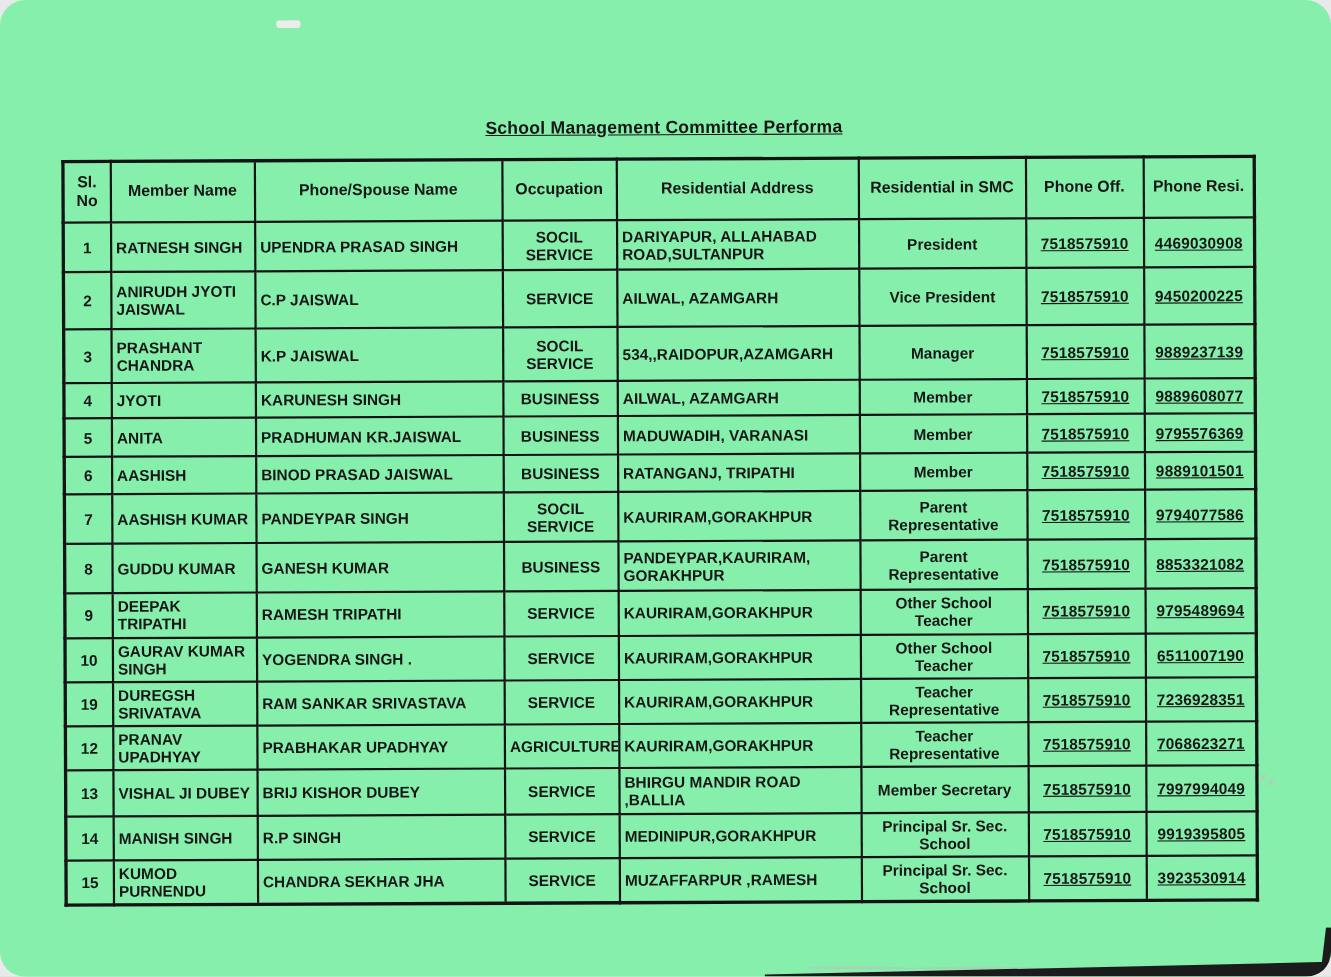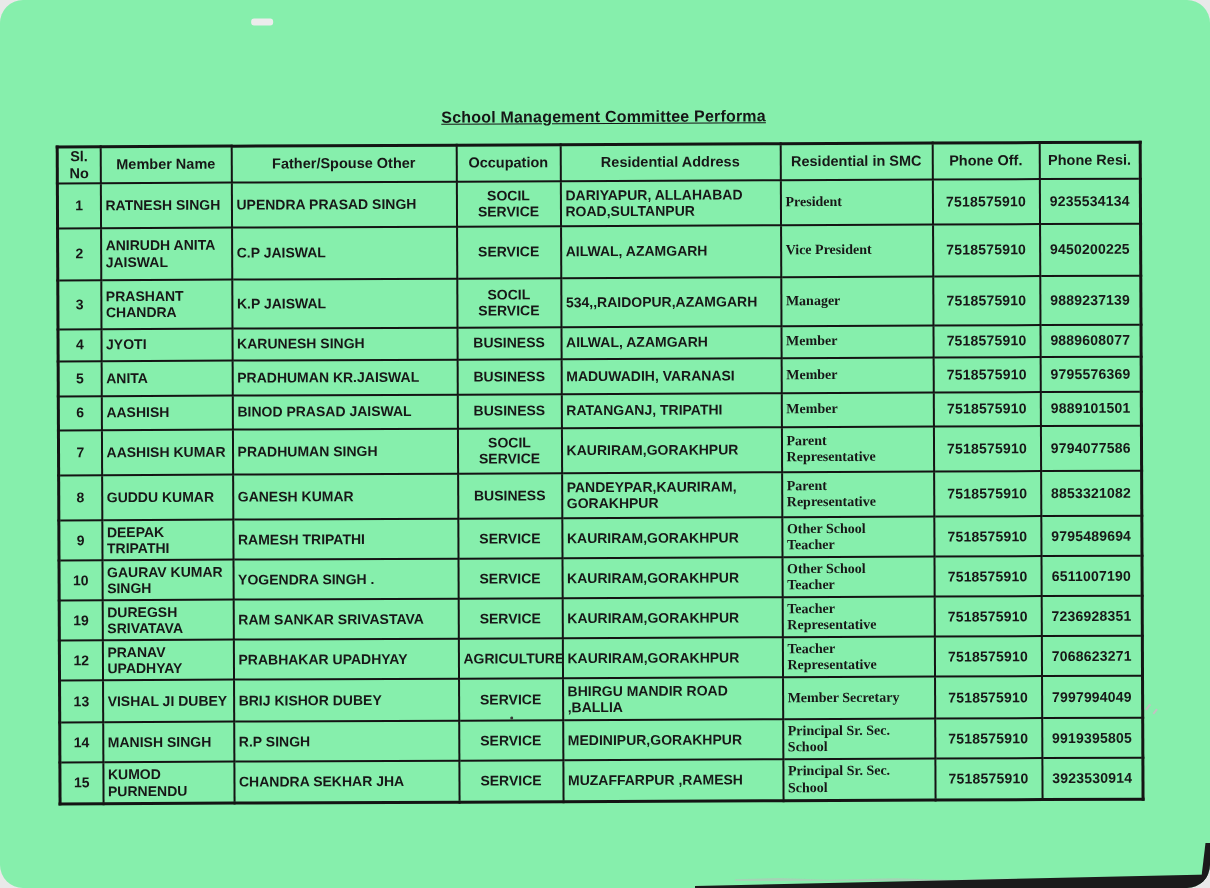--- a/index.html
+++ b/index.html
@@ -31,32 +31,32 @@
   .smc th,.smc td{
     border:2px solid #141414;
     font-weight:700;
     vertical-align:middle;
     white-space:pre-line;
     line-height:1.15;
     padding:3px 4px;
     overflow:hidden;
   }
   .smc thead tr{height:36px;}
-  .smc th{font-size:14.5px;text-align:center;padding:0 2px;}
+  .smc th{font-size:14.5px;text-align:center;padding:10px 2px;}
   .smc td{font-size:14px;}
   
   .w-sl{width:43px;}  .w-member{width:131px;} .w-father{width:225px;}
   .w-occ{width:104px;} .w-addr{width:220px;} .w-desig{width:152px;}
   .w-poff{width:107px;} .w-presi{width:101px;}
   
   .c-sl{text-align:center;}
   .c-member,.c-father,.c-addr{text-align:left;padding-left:5px;}
   .c-occ{text-align:center;font-size:13.5px;padding:2px 1px;}
-  .c-desig{text-align:left;font-family:Liberation Serif, serif;}
-  .c-poff,.c-presi{text-align:center;letter-spacing:0.2px;}
+  .c-desig{text-align:center;}
+  .c-poff,.c-presi{text-align:center;letter-spacing:0.2px;text-decoration:underline;}
   
   .scan-band-bottom{
     position:absolute;left:695px;top:871px;width:515px;height:17px;
     background:#1b1b1b;
     clip-path:polygon(0 88%,100% 20%,100% 100%,0 100%);
   }
   .scan-band-right{
     position:absolute;left:1200px;top:843px;width:10px;height:46px;
     background:#1b1b1b;
     clip-path:polygon(55% 0,100% 0,100% 100%,0 100%);
@@ -91,44 +91,44 @@
           <col class="w-occ">
         <col class="w-addr">
           <col class="w-desig">
           <col class="w-poff">
           <col class="w-presi">
       </colgroup>
       <thead>
         <tr>
           <th>Sl. No</th>
           <th>Member Name</th>
-          <th>Father/Spouse Other</th>
+          <th>Phone/Spouse Name</th>
           <th>Occupation</th>
           <th>Residential Address</th>
           <th>Residential in SMC</th>
           <th>Phone Off.</th>
           <th>Phone Resi.</th>
         </tr>
       </thead>
       <tbody id="smc-body">
           <tr style="height: 45px;">
     <td class="c-sl">1</td>
     <td class="c-member">RATNESH SINGH</td>
     <td class="c-father">UPENDRA PRASAD SINGH</td>
     <td class="c-occ">SOCIL
 SERVICE</td>
     <td class="c-addr">DARIYAPUR, ALLAHABAD
 ROAD,SULTANPUR</td>
     <td class="c-desig">President</td>
     <td class="c-poff">7518575910</td>
-    <td class="c-presi">9235534134</td>
+    <td class="c-presi">4469030908</td>
   </tr>
           <tr style="height: 52px;">
     <td class="c-sl">2</td>
-    <td class="c-member">ANIRUDH ANITA
+    <td class="c-member">ANIRUDH JYOTI
 JAISWAL</td>
     <td class="c-father">C.P JAISWAL</td>
     <td class="c-occ">SERVICE</td>
     <td class="c-addr">AILWAL, AZAMGARH</td>
     <td class="c-desig">Vice President</td>
     <td class="c-poff">7518575910</td>
     <td class="c-presi">9450200225</td>
   </tr>
           <tr style="height: 49px;">
     <td class="c-sl">3</td>
@@ -168,21 +168,21 @@
     <td class="c-father">BINOD PRASAD JAISWAL</td>
     <td class="c-occ">BUSINESS</td>
     <td class="c-addr">RATANGANJ, TRIPATHI</td>
     <td class="c-desig">Member</td>
     <td class="c-poff">7518575910</td>
     <td class="c-presi">9889101501</td>
   </tr>
           <tr style="height: 45px;">
     <td class="c-sl">7</td>
     <td class="c-member">AASHISH KUMAR</td>
-    <td class="c-father">PRADHUMAN SINGH</td>
+    <td class="c-father">PANDEYPAR SINGH</td>
     <td class="c-occ">SOCIL
 SERVICE</td>
     <td class="c-addr">KAURIRAM,GORAKHPUR</td>
     <td class="c-desig">Parent
 Representative</td>
     <td class="c-poff">7518575910</td>
     <td class="c-presi">9794077586</td>
   </tr>
           <tr style="height: 45px;">
     <td class="c-sl">8</td>

